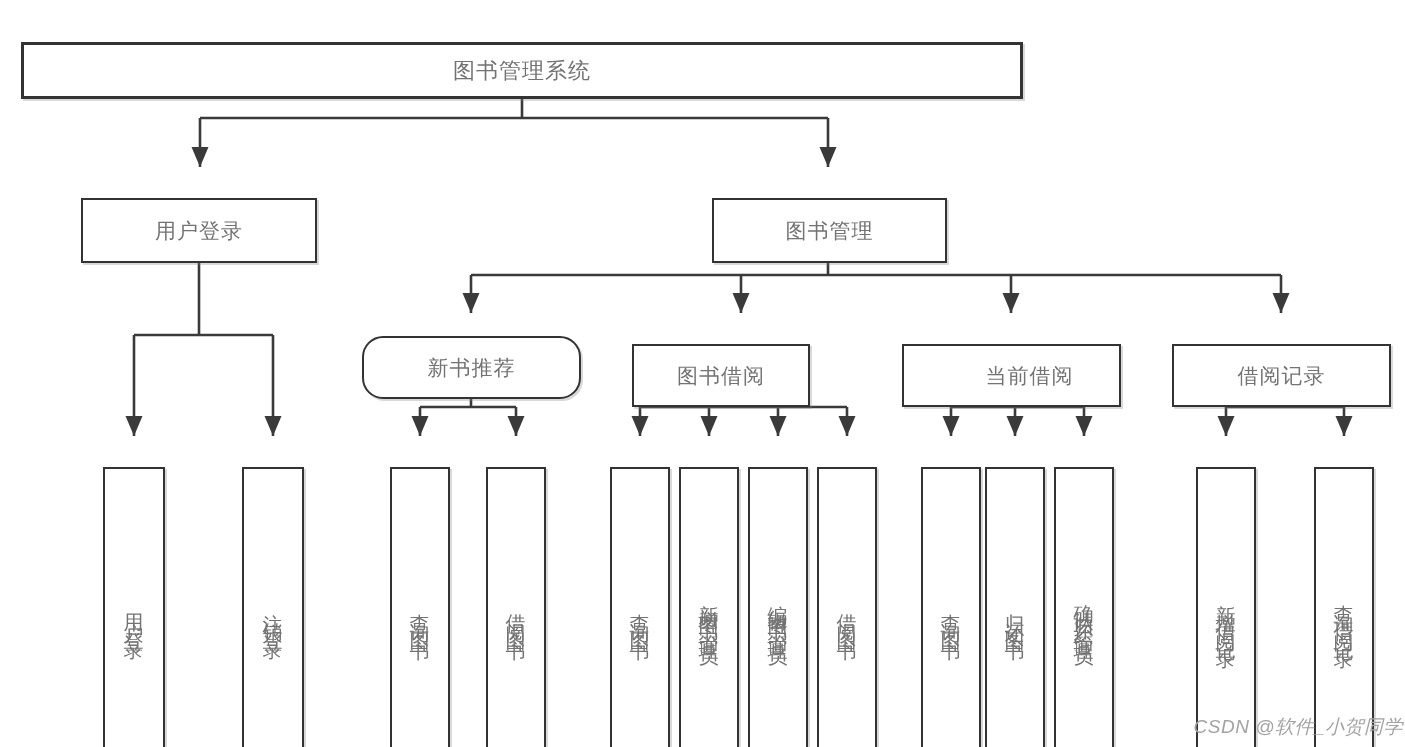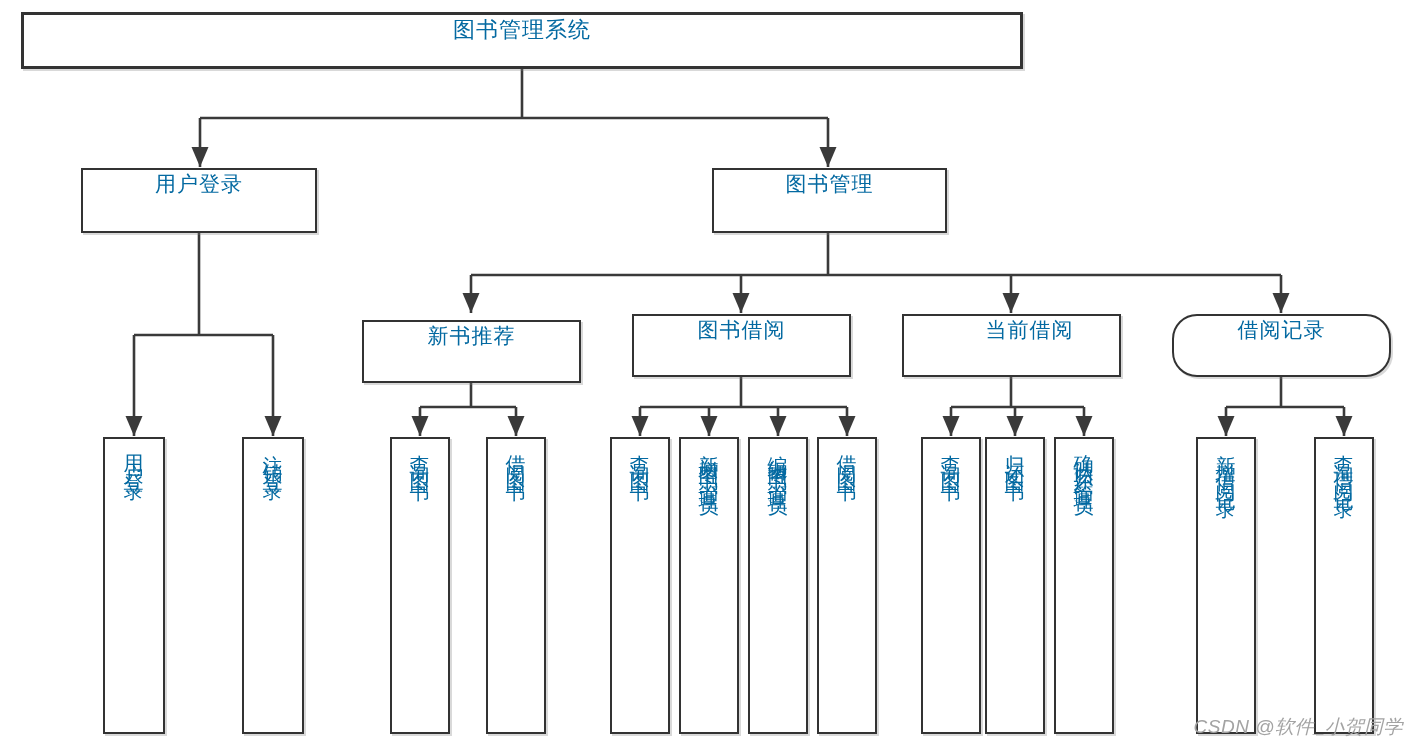--- a/index.html
+++ b/index.html
@@ -21,26 +21,27 @@
     fill: none;
     stroke: #3a3a3a;
     stroke-width: 2.6;
   }
   svg.connectors path.arr { marker-end: url(#arrowhead); }
   .box {
     position: absolute;
     box-sizing: border-box;
     border: 2.5px solid #333333;
     background: #ffffff;
-    color: #0369a1;
+    color: #737373;
     display: flex;
-    align-items: flex-start;
+    align-items: center;
     justify-content: center;
     box-shadow: 2px 2px 0 rgba(130,130,130,0.3);
     z-index: 2;
+    margin-top: 30px;
   }
   .box.root { border-width: 3px; font-size: 22px; }
   .box.lvl2 { font-size: 21px; }
   .box.lvl3 { font-size: 21px; }
   .box.vbox { font-size: 20px; }
   .hlabel { letter-spacing: 1px; white-space: nowrap; }
   .vtext {
     writing-mode: vertical-rl;
     text-orientation: mixed;
     letter-spacing: 9px;
@@ -104,30 +105,30 @@
     <span class="hlabel">图书管理系统</span>
   </div>
 
   <div class="box lvl2" style="left:81px; top:168px; width:236px; height:65px;">
     <span class="hlabel">用户登录</span>
   </div>
   <div class="box lvl2" style="left:712px; top:168px; width:235px; height:65px;">
     <span class="hlabel">图书管理</span>
   </div>
 
-  <div class="box lvl3" style="left:362px; top:320px; width:219px; height:63px;">
+  <div class="box lvl3" style="left:362px; top:306px; width:219px; height:63px;border-radius:21px;">
     <span class="hlabel">新书推荐</span>
   </div>
-  <div class="box lvl3" style="left:632px; top:314px; width:219px; height:63px;">
+  <div class="box lvl3" style="left:632px; top:314px; width:178px; height:63px;">
     <span class="hlabel">图书借阅</span>
   </div>
   <div class="box lvl3" style="left:902px; top:314px; width:219px; height:63px;padding-left:36px;">
     <span class="hlabel">当前借阅</span>
   </div>
-  <div class="box lvl3" style="left:1172px; top:314px; width:219px; height:63px;border-radius:25px;">
+  <div class="box lvl3" style="left:1172px; top:314px; width:219px; height:63px;">
     <span class="hlabel">借阅记录</span>
   </div>
 
   <div class="box vbox" style="left:103px; top:437px; width:62px; height:297px;">
     <span class="vtext">用户登录</span>
   </div>
   <div class="box vbox" style="left:242px; top:437px; width:62px; height:297px;">
     <span class="vtext">注销登录</span>
   </div>
 

